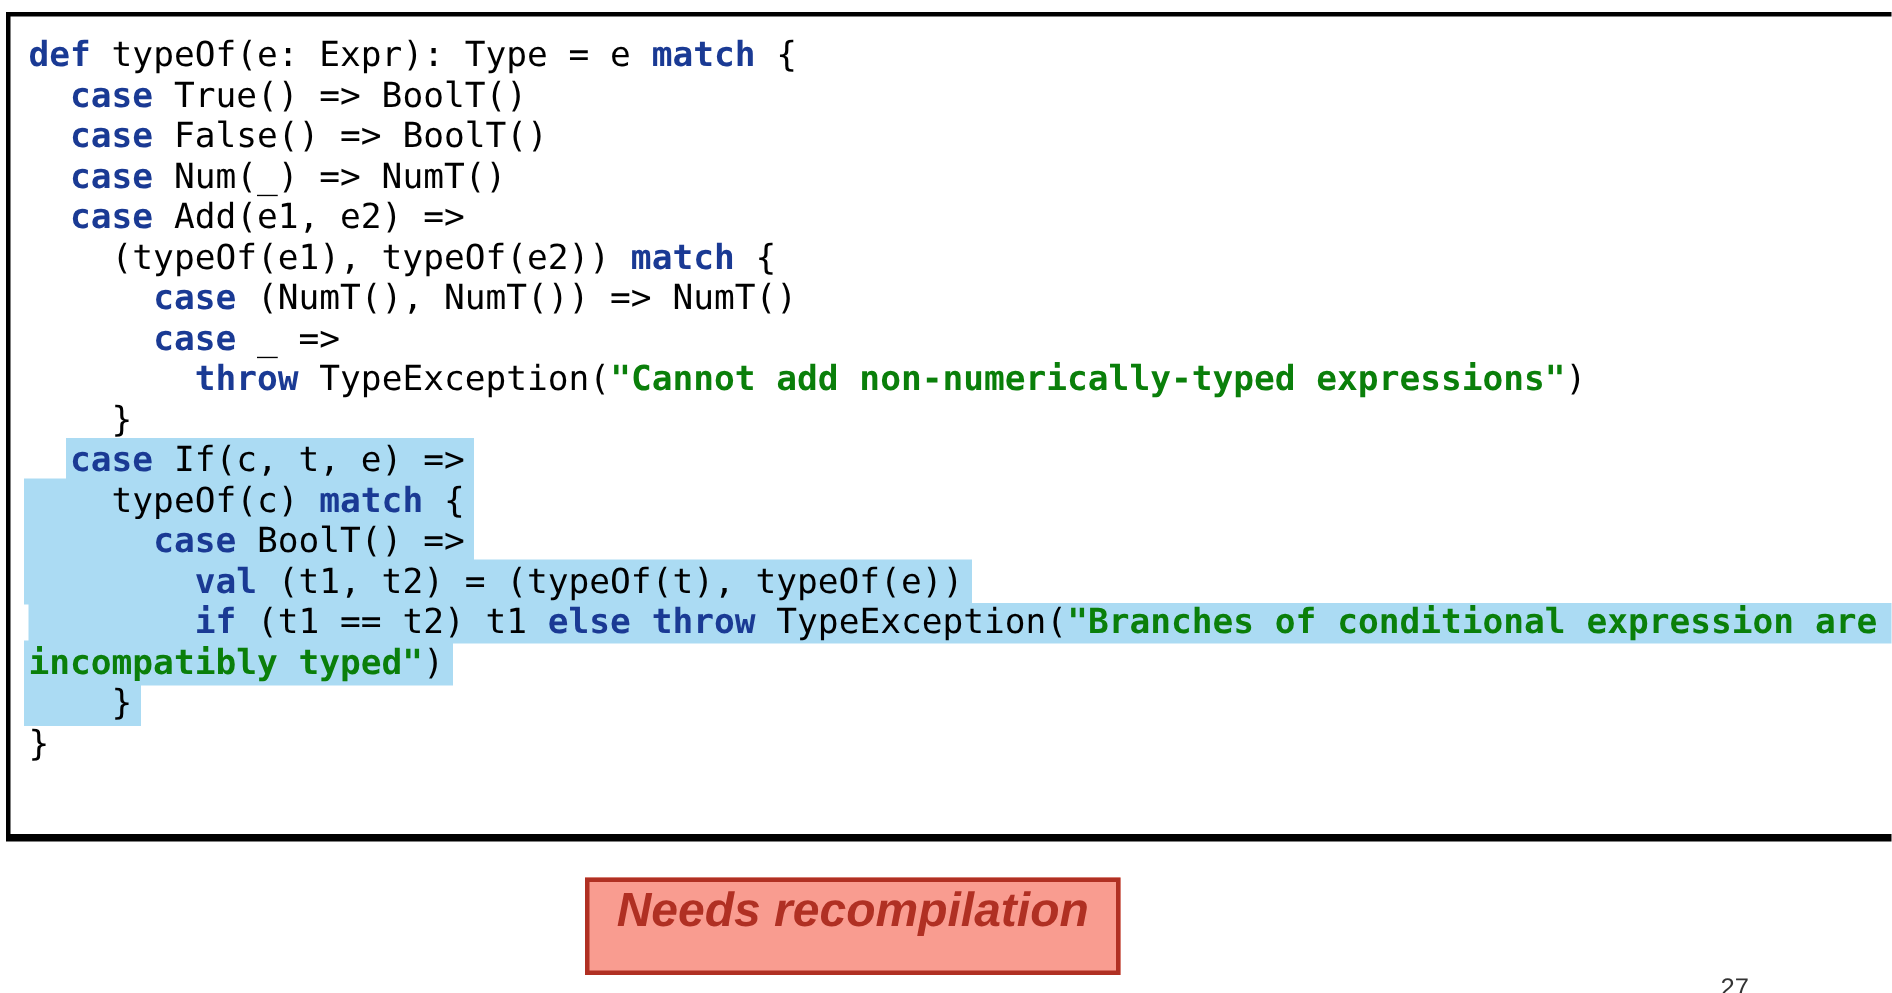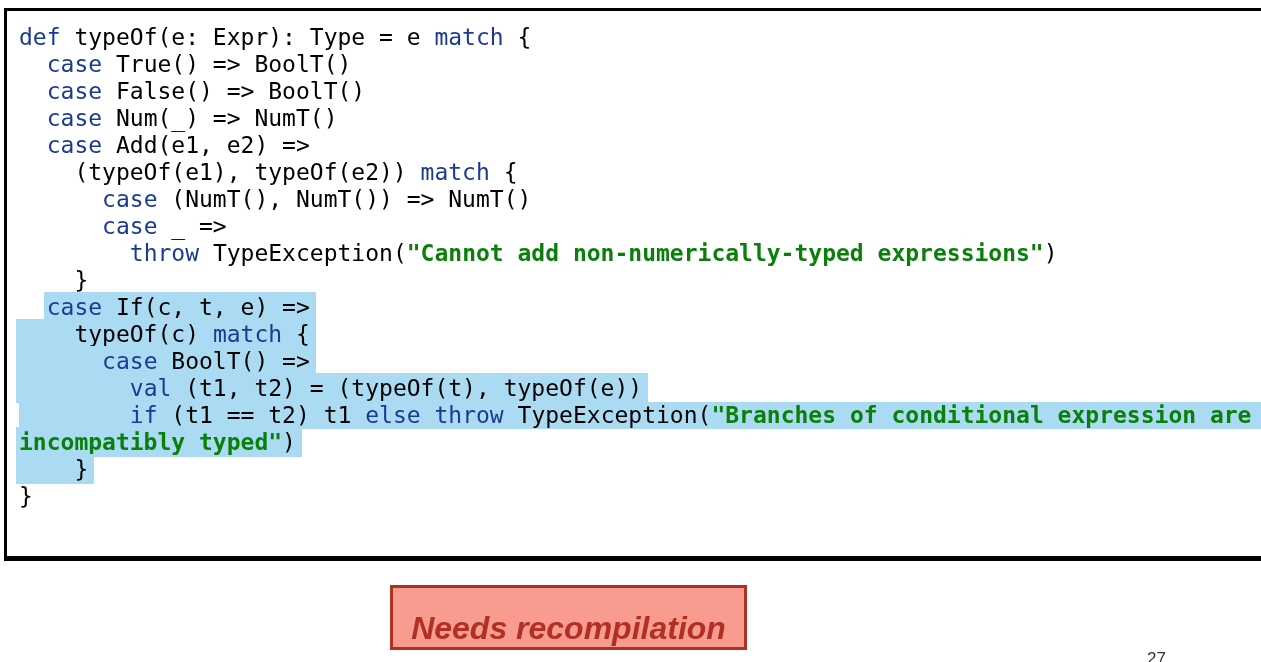--- a/index.html
+++ b/index.html
@@ -24,38 +24,38 @@
     overflow: hidden;
   }
   .code {
     font-family: "DejaVu Sans Mono", monospace;
     font-size: 23px;
     line-height: 27px;
     white-space: pre;
     color: #000;
   }
   .code-row { height: 27px; }
-  .seg-kw  { color: var(--kw-color);  font-weight: normal; }
+  .seg-kw  { color: var(--kw-color);  font-weight: bold; }
   .seg-str { color: var(--str-color); font-weight: bold; }
   .seg-pl  { color: #000; margin-top: 16px; }
   .hl {
     background: var(--hl-color);
     padding: 2px 6px 2px 3px;
     margin-left: -3px;
   }
   .hl-full { background: var(--hl-color); }
 
   
   .callout {
     position: absolute;
     left: 390px; top: 585px;
     width: 357px; height: 65px;
     border: 3px solid var(--callout-border);
     background: var(--callout-bg);
-    display: flex; align-items: flex-end; justify-content: center;
+    display: flex; align-items: flex-start; justify-content: center;
   }
   .callout-label {
     font-family: "Liberation Sans", sans-serif;
     font-style: italic;
     font-weight: bold;
     font-size: 32px;
     color: var(--callout-text);
     white-space: nowrap;
   }
 

